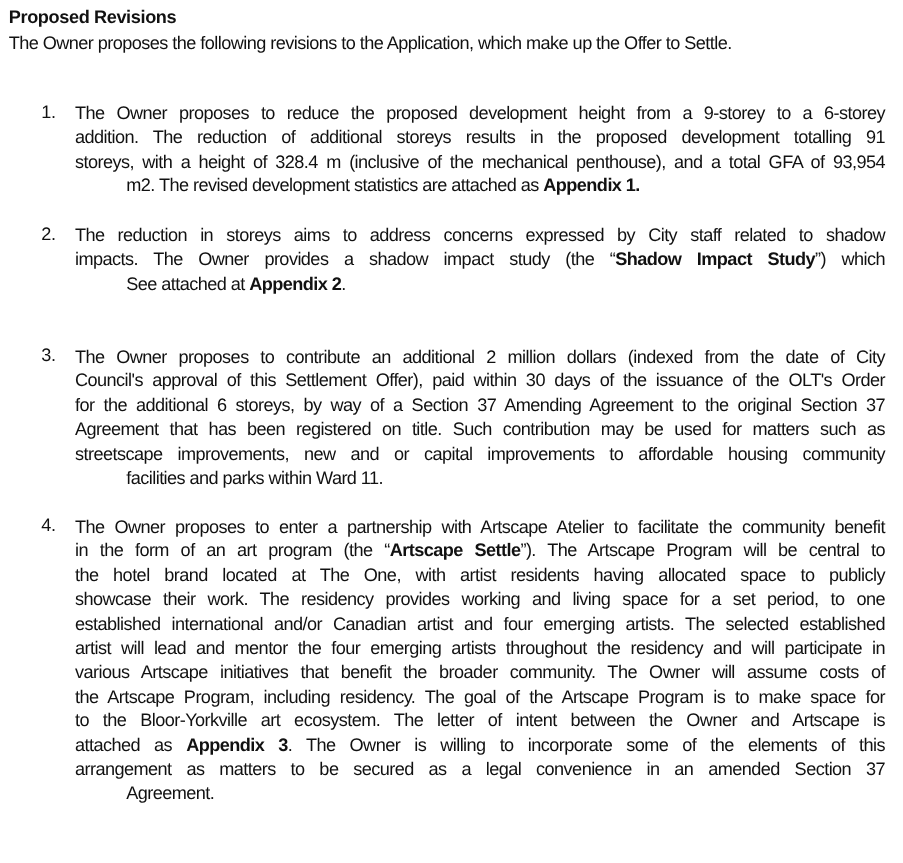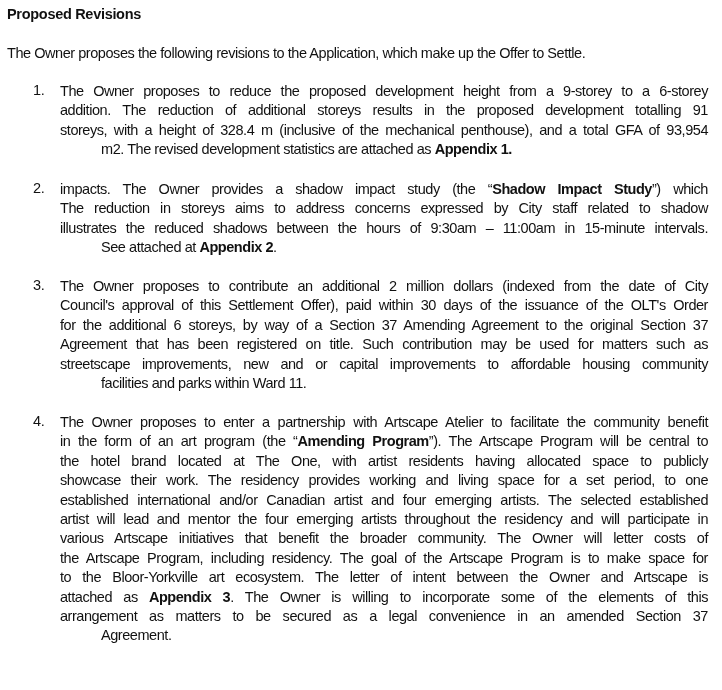--- a/index.html
+++ b/index.html
@@ -9,21 +9,21 @@
     color: #111111;
     position: relative;
   }
   .page { position: absolute; left: 0; top: 0; width: 722px; }
   .heading {
     position: absolute; left: 7px; top: 6px;
     font-size: 14.5px; font-weight: bold; 
     letter-spacing: -0.3px; margin: 0;
   }
   .intro {
-    position: absolute; left: 7px; top: 45px; width: 710px;
+    position: absolute; left: 7px; top: 27px; width: 710px;
     font-size: 14.5px; letter-spacing: -0.45px; margin: 0; white-space: nowrap;
   }
   .item { position: absolute; left: 0; width: 722px; }
   .num {
     position: absolute; left: 33px; top: 0;
     font-size: 14.5px; letter-spacing: -0.3px;
   }
   .body {
     position: absolute; left: 60px; top: 0; width: 648px;
     font-size: 14.5px; line-height: 19.4px; text-align: justify;
@@ -46,49 +46,48 @@
       <span class="line">The Owner proposes to reduce the proposed development height from a 9-storey to a 6-storey</span>
       <span class="line">addition. The reduction of additional storeys results in the proposed development totalling 91</span>
       <span class="line">storeys, with a height of 328.4 m (inclusive of the mechanical penthouse), and a total GFA of 93,954</span>
       <span class="line last"><span>m2. The revised development statistics are attached as </span><b>Appendix 1.</b></span>
     </div>
   </div>
 
   <div class="item" style="top:180px;">
     <span class="num">2.</span>
     <div class="body">
+      <span class="line">The reduction in storeys aims to address concerns expressed by City staff related to shadow</span>
       <span class="line"><span>impacts. The Owner provides a shadow impact study (the “</span><b>Shadow Impact Study</b><span>”) which</span></span>
-      <span class="line">The reduction in storeys aims to address concerns expressed by City staff related to shadow</span>
-      <span class="line">illustrates the reduced shadows between the hours of 9:30am – 11:00am in 15-minute intervals.</span>
       <span class="line last"><span>See attached at </span><b>Appendix 2</b><span>.</span></span>
     </div>
   </div>
 
   <div class="item" style="top:277px;">
     <span class="num">3.</span>
     <div class="body">
       <span class="line">The Owner proposes to contribute an additional 2 million dollars (indexed from the date of City</span>
       <span class="line">Council's approval of this Settlement Offer), paid within 30 days of the issuance of the OLT's Order</span>
       <span class="line">for the additional 6 storeys, by way of a Section 37 Amending Agreement to the original Section 37</span>
       <span class="line">Agreement that has been registered on title. Such contribution may be used for matters such as</span>
       <span class="line">streetscape improvements, new and or capital improvements to affordable housing community</span>
       <span class="line last">facilities and parks within Ward 11.</span>
     </div>
   </div>
 
   <div class="item" style="top:413px;">
     <span class="num">4.</span>
     <div class="body">
       <span class="line">The Owner proposes to enter a partnership with Artscape Atelier to facilitate the community benefit</span>
-      <span class="line"><span>in the form of an art program (the “</span><b>Amending Program</b><span>”). The Artscape Program will be central to</span></span>
+      <span class="line"><span>in the form of an art program (the “</span><b>Artscape Settle</b><span>”). The Artscape Program will be central to</span></span>
       <span class="line">the hotel brand located at The One, with artist residents having allocated space to publicly</span>
       <span class="line">showcase their work. The residency provides working and living space for a set period, to one</span>
       <span class="line">established international and/or Canadian artist and four emerging artists. The selected established</span>
       <span class="line">artist will lead and mentor the four emerging artists throughout the residency and will participate in</span>
-      <span class="line">various Artscape initiatives that benefit the broader community. The Owner will letter costs of</span>
+      <span class="line">various Artscape initiatives that benefit the broader community. The Owner will assume costs of</span>
       <span class="line">the Artscape Program, including residency. The goal of the Artscape Program is to make space for</span>
       <span class="line">to the Bloor-Yorkville art ecosystem. The letter of intent between the Owner and Artscape is</span>
       <span class="line"><span>attached as </span><b>Appendix 3</b><span>. The Owner is willing to incorporate some of the elements of this</span></span>
       <span class="line">arrangement as matters to be secured as a legal convenience in an amended Section 37</span>
       <span class="line last">Agreement.</span>
     </div>
   </div>
 </div>
 
 </body></html>

